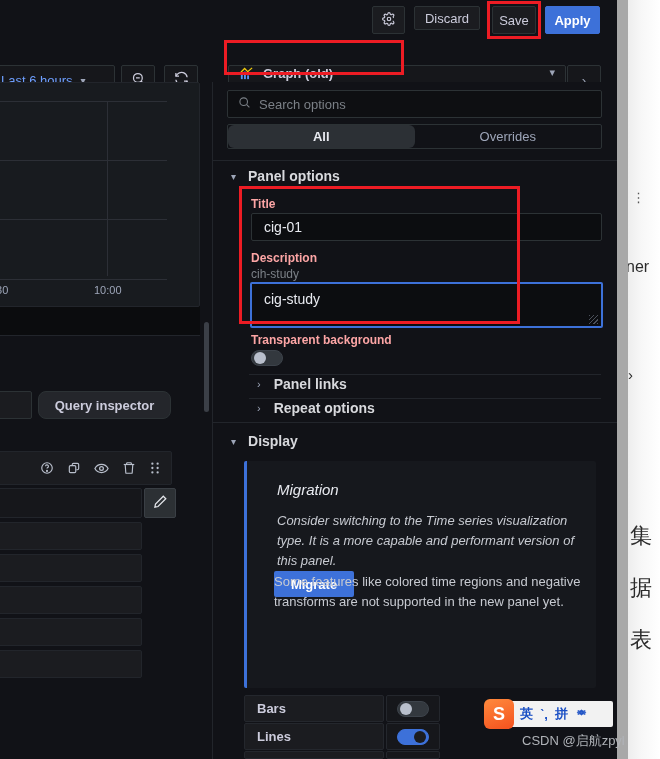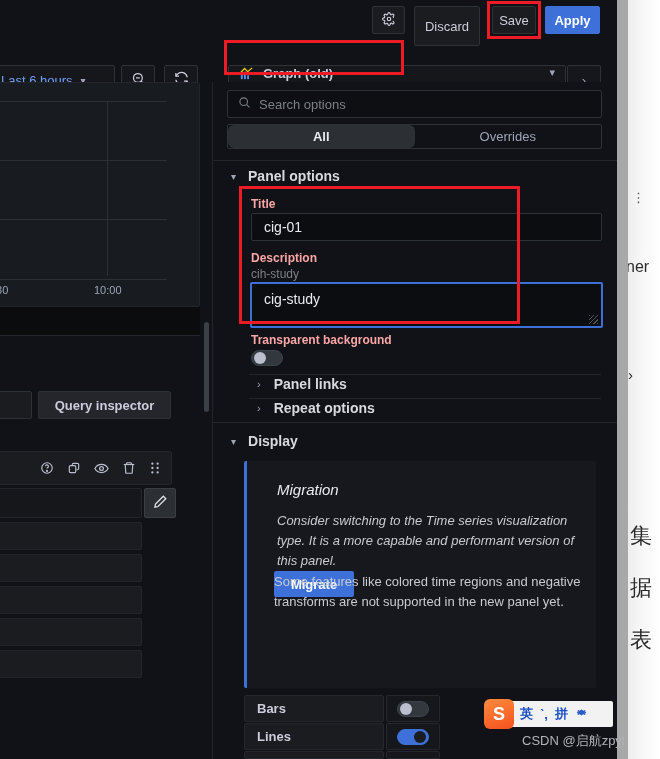--- a/index.html
+++ b/index.html
@@ -35,21 +35,21 @@
     position: absolute; left: 0; top: 0; width: 617px; height: 40px;
     background: #111217;
   }
   .btn {
     position: absolute; display: flex; align-items: center; justify-content: center;
     border: 1px solid #2c3235; border-radius: 2px;
     background: #1b1c20; color: #ccccdc; font-size: 13px;
     font-family: "Liberation Sans", sans-serif; cursor: pointer;
   }
   .btn-gear { left: 372px; top: 6px; width: 33px; height: 28px; }
-  .btn-discard { left: 414px; top: 6px; width: 66px; height: 40px; }
+  .btn-discard { left: 414px; top: 6px; width: 66px; height: 24px; }
   .btn-save { left: 492px; top: 6px; width: 44px; height: 28px; }
   .btn-apply {
     left: 545px; top: 6px; width: 55px; height: 28px;
     background: #3d71d9; border-color: #3d71d9; color: #fff; font-weight: bold;
   }
 
   
   .redbox { position: absolute; border: 3px solid #ed1c24; pointer-events: none; z-index: 50; }
   #rb-save { left: 487px; top: 1px; width: 54px; height: 38px; }
   #rb-graph { left: 224px; top: 40px; width: 180px; height: 35px; }
@@ -102,21 +102,21 @@
   .xlabel {
     position: absolute; bottom: 10px; color: #9da5b8; font-size: 11px;
   }
 
   .lower-left {
     position: absolute; left: -8px; top: 253px; width: 208px; height: 424px;
     background: #111217; border-top: 1px solid #22252b;
   }
   .qi-btn {
     position: absolute; left: 46px; top: 55px; width: 133px; height: 28px;
-    background: #24262b; border: 1px solid #2c3235; border-radius: 2px;
+    background: #24262b; border: 1px solid #2c3235; border-radius: 8px;
     color: #ccccdc; font-size: 13px; font-weight: bold;
     display: flex; align-items: center; justify-content: center; cursor: pointer;
   }
   .qi-leftbtn {
     position: absolute; left: -20px; top: 55px; width: 60px; height: 28px;
     background: #1b1c20; border: 1px solid #2c3235; border-radius: 2px;
   }
 
   .query-head {
     position: absolute; left: -10px; top: 115px; width: 190px; height: 34px;

